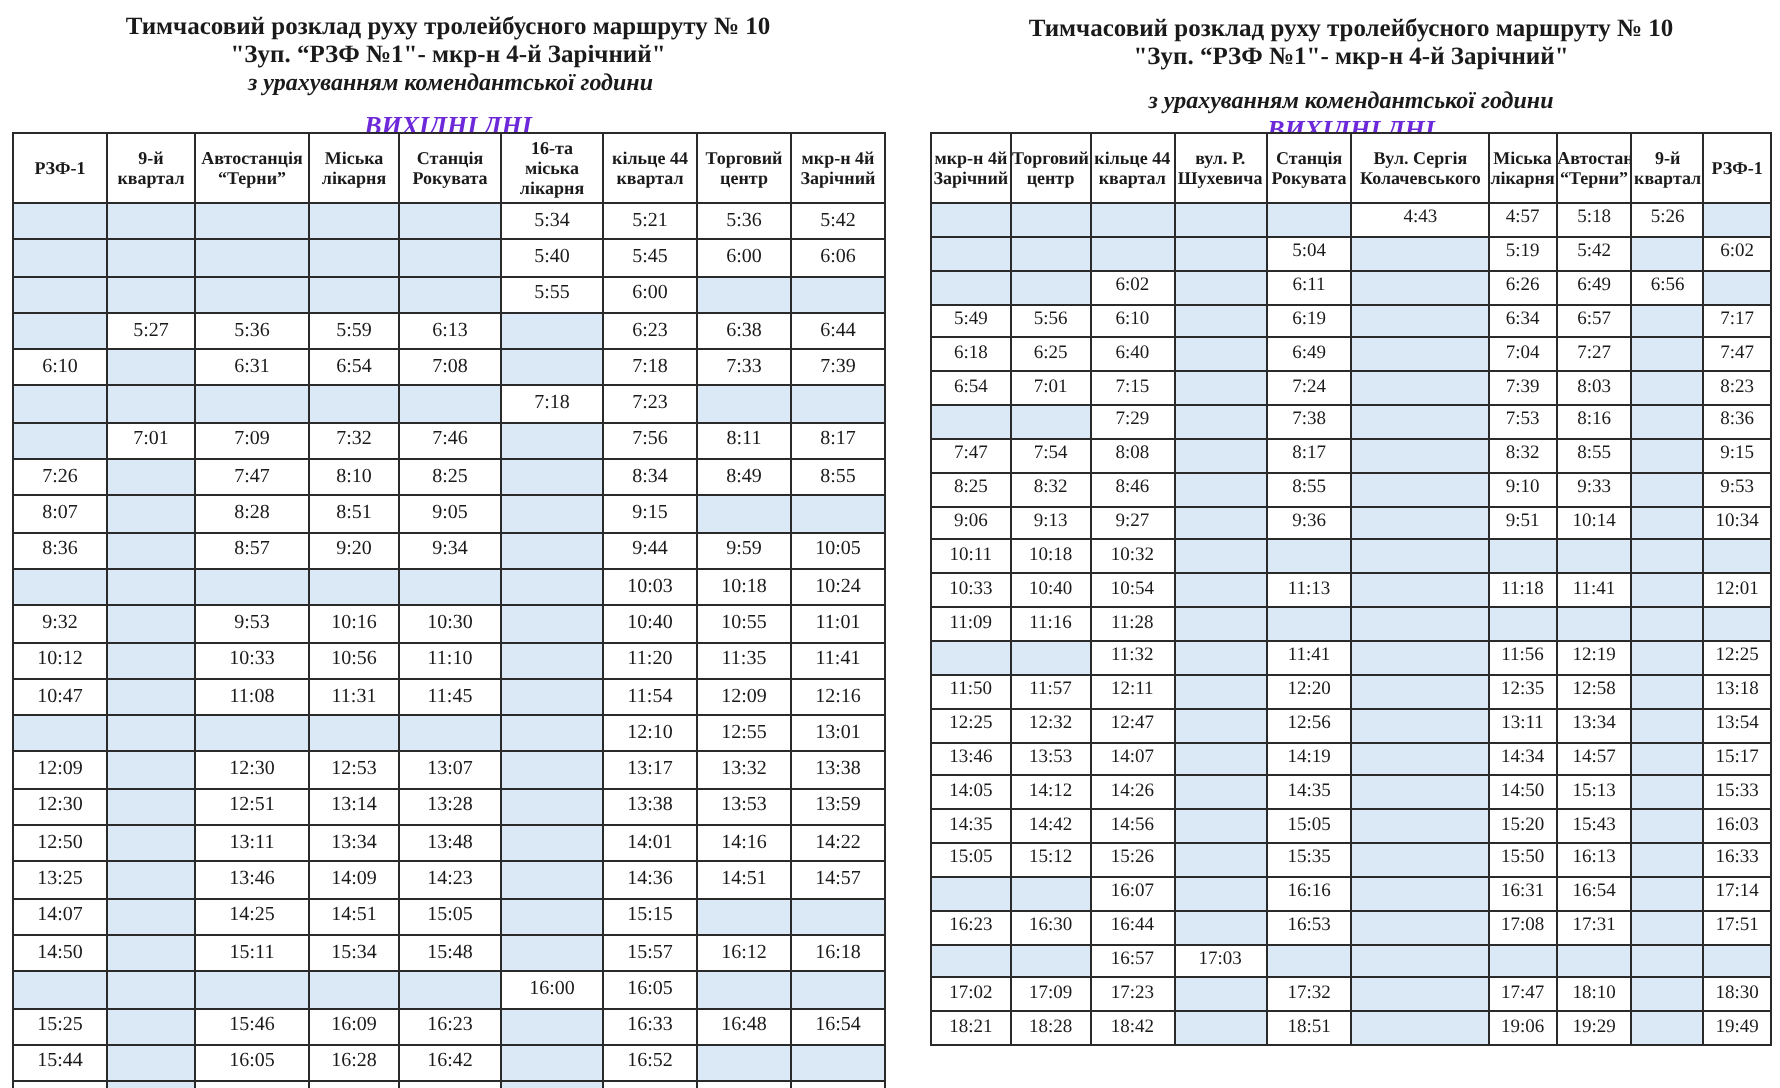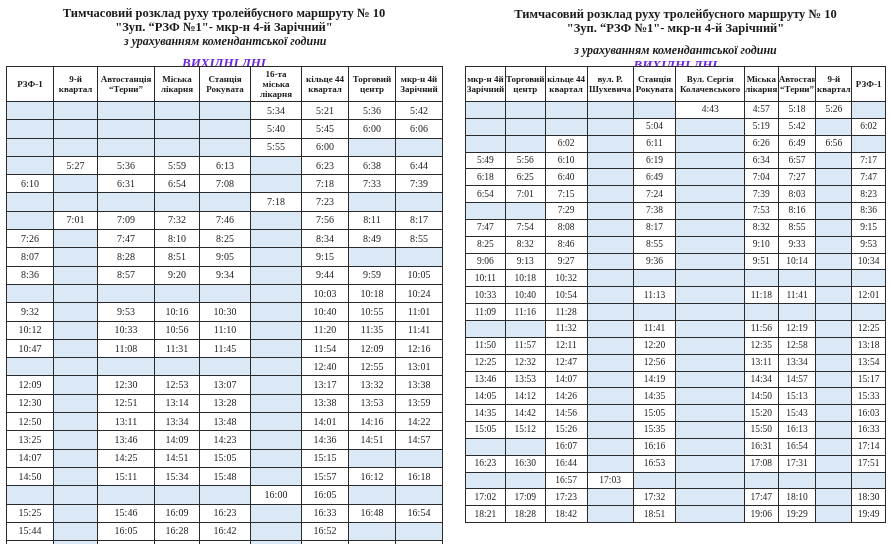--- a/index.html
+++ b/index.html
@@ -211,21 +211,21 @@
           <td class="v">12:09</td>
           <td class="v">12:16</td>
         </tr>
         <tr>
           <td class="e"></td>
           <td class="e"></td>
           <td class="e"></td>
           <td class="e"></td>
           <td class="e"></td>
           <td class="e"></td>
-          <td class="v">12:40</td>
+          <td class="v">12:10</td>
           <td class="v">12:55</td>
           <td class="v">13:01</td>
         </tr>
         <tr>
           <td class="v">12:09</td>
           <td class="e"></td>
           <td class="v">12:30</td>
           <td class="v">12:53</td>
           <td class="v">13:07</td>
           <td class="e"></td>

